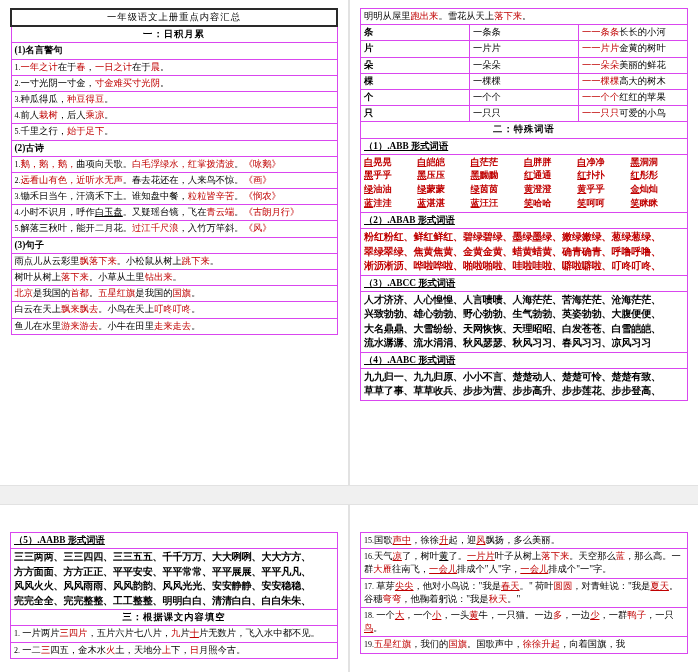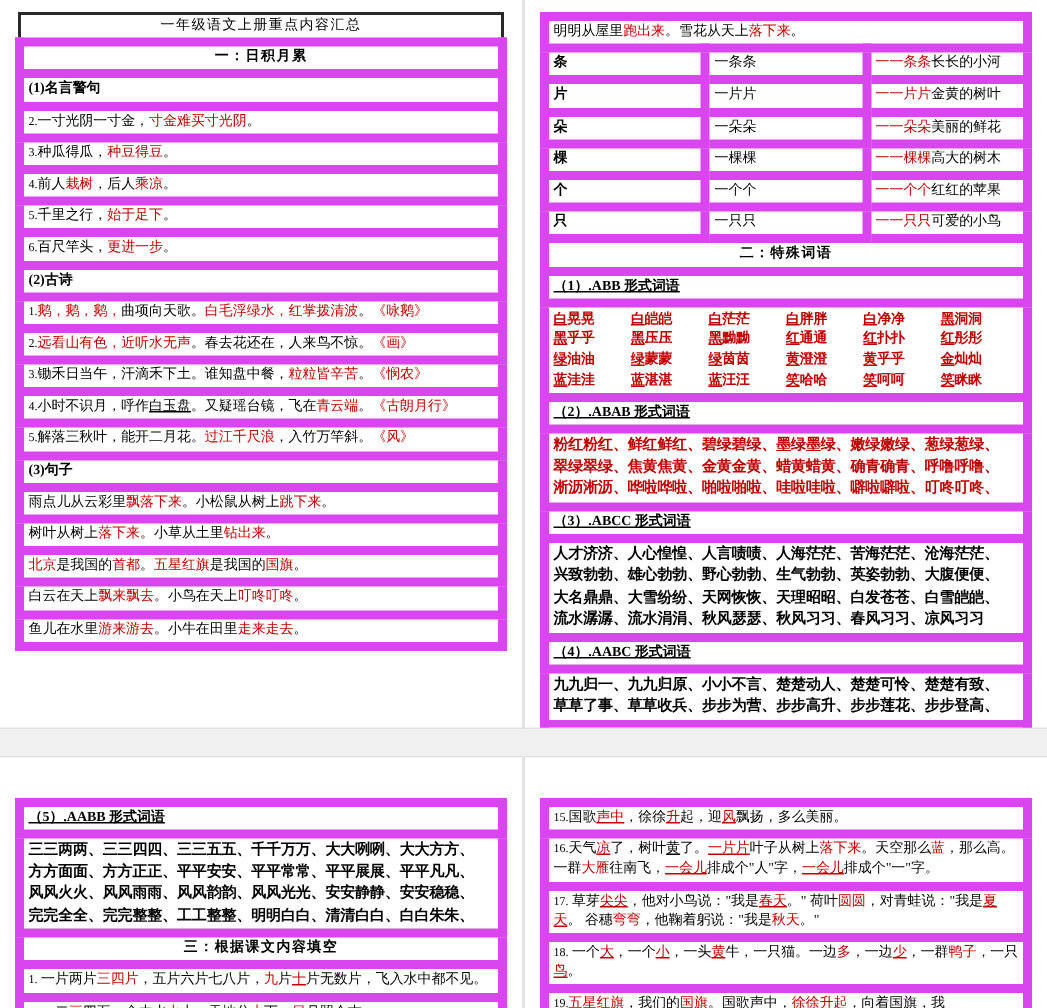--- a/index.html
+++ b/index.html
@@ -24,21 +24,21 @@
     box-shadow:0 0 0 1px #e2e2e2;
   }
   .page.p3, .page.p4{padding-top:27px;}
 
   table.doc{
     border-collapse:collapse;
     width:100%;
     table-layout:fixed;
   }
   table.doc td{
-    border:6px solid #d946ef;
+    border:1px solid #d946ef;
     padding:1px 3px;
     vertical-align:middle;
     font-size:9.3px;
     line-height:1.42;
     color:#000;
     word-break:break-all;
   }
   .title-cell{
     text-align:center;
     font-size:19px;
@@ -105,33 +105,33 @@
       </tr>
       <tr>
         <td class="section-cell">一：日积月累</td>
       </tr>
       <tr>
         <td class="sub-cell">(1)名言警句</td>
       </tr>
       </tbody>
         <tbody id="p1-mottos">
           <tr>
+            <td><span class="num">1.</span><span class="r">一年之计</span><span>在于</span><span class="r">春</span><span>，</span><span class="r">一日之计</span><span>在于</span><span class="r">晨</span><span>。</span></td>
+          </tr>
+          <tr>
             <td><span class="num">2.</span><span>一寸光阴一寸金，</span><span class="r">寸金难买寸光阴</span><span>。</span></td>
           </tr>
           <tr>
             <td><span class="num">3.</span><span>种瓜得瓜，</span><span class="r">种豆得豆</span><span>。</span></td>
           </tr>
           <tr>
             <td><span class="num">4.</span><span>前人</span><span class="r">栽树</span><span>，后人</span><span class="r">乘凉</span><span>。</span></td>
           </tr>
           <tr>
             <td><span class="num">5.</span><span>千里之行，</span><span class="r">始于足下</span><span>。</span></td>
-          </tr>
-          <tr>
-            <td><span class="num">6.</span><span>百尺竿头，</span><span class="r">更进一步</span><span>。</span></td>
           </tr>
         </tbody>
       <tbody>
           <tr>
         <td class="sub-cell">(2)古诗</td>
       </tr>
       </tbody>
         <tbody id="p1-poems">
           <tr>
             <td><span class="num">1.</span><span class="r">鹅，鹅，鹅，</span><span>曲项向天歌。</span><span class="r">白毛浮绿水，</span><span class="r">红掌拨清波</span><span>。</span><span class="r">《咏鹅》</span></td>

